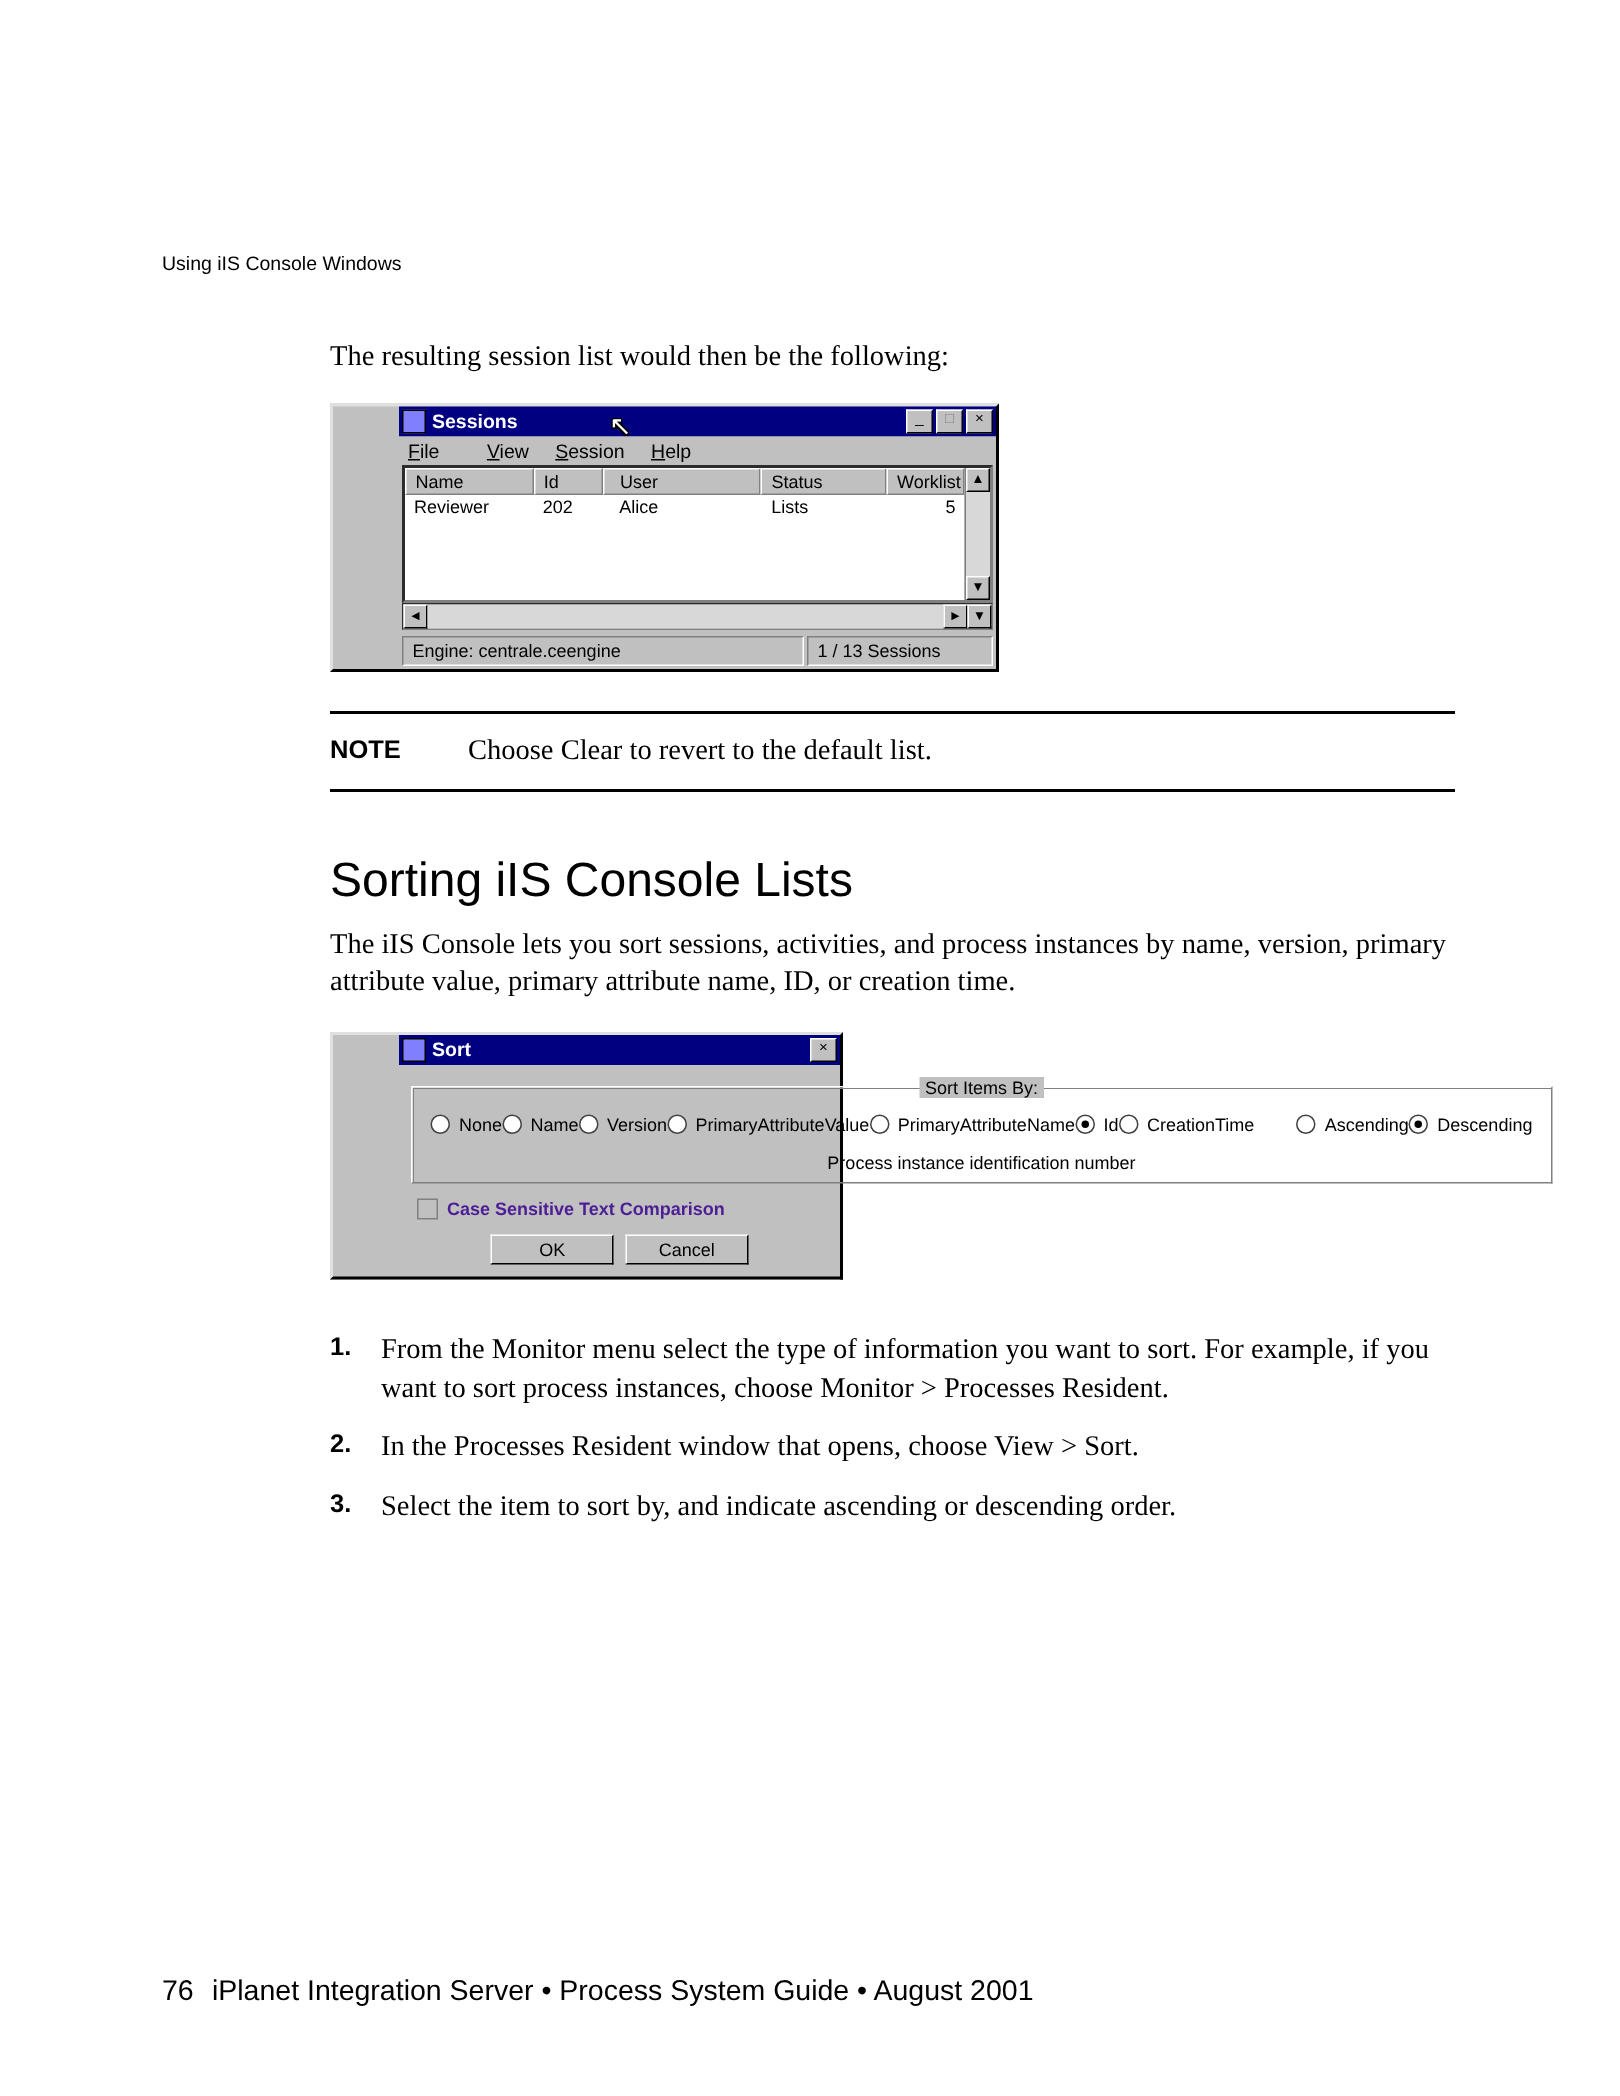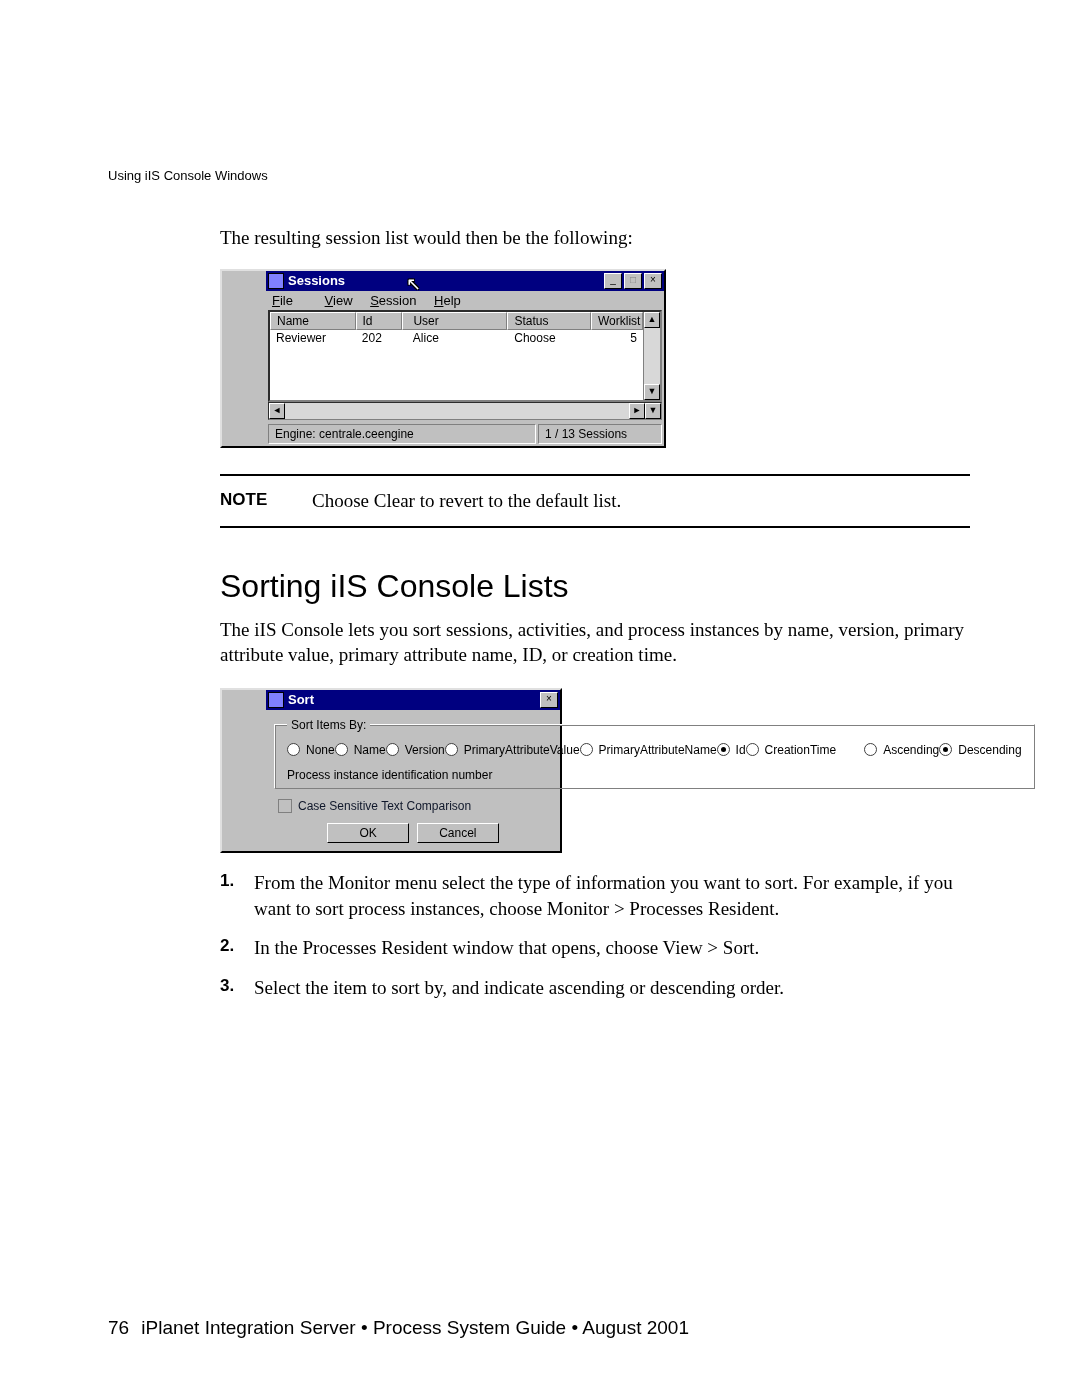--- a/index.html
+++ b/index.html
@@ -195,32 +195,33 @@
   h2.section {
     font-family: Arial, Helvetica, sans-serif;
     font-weight: normal;
     font-size: 32px;
     margin: 40px 0 12px 0;
   }
   
   .win-sort {
     width: 294px;
     margin-top: 20px;
-    margin-bottom: 17px;
+    margin-bottom: 34px;
   }
   .win-sort .body {
     padding: 8px;
   }
   fieldset.sort-fs {
     border: 1px solid #808080;
     border-top-color: #fff;
     border-left-color: #fff;
     box-shadow: inset 1px 1px 0 #808080;
     padding: 10px 12px 6px 12px;
     margin: 0;
+    text-align: center;
   }
   fieldset.sort-fs legend {
     font-size: 12px;
     padding: 0 4px;
     background: #c0c0c0;
   }
   .sort-cols {
     display: flex;
     gap: 28px;
   }
@@ -252,22 +253,23 @@
   }
   .desc-line {
     font-size: 12px;
     margin-top: 10px;
   }
   .chk-row {
     display: flex;
     align-items: flex-start;
     gap: 6px;
     font-size: 12px;
-    color: #0f172a;
+    color: #4c1d95;
     margin: 10px 0 10px 4px;
+    font-weight: bold;
   }
   .chk {
     width: 12px; height: 12px;
     border: 1px solid #808080;
     background: #c0c0c0;
   }
   .dlg-buttons {
     text-align: center;
   }
   .dlg-buttons .pbtn {
@@ -344,21 +346,21 @@
             <div class="th col-name">Name</div>
             <div class="th col-id">Id</div>
             <div class="th col-user">User</div>
             <div class="th col-status">Status</div>
             <div class="th col-work">Worklist</div>
           </div>
           <div class="trow">
             <div class="td col-name">Reviewer</div>
             <div class="td col-id">202</div>
             <div class="td col-user">Alice</div>
-            <div class="td col-status">Choose</div>
+            <div class="td col-status">Lists</div>
             <div class="td col-work">5</div>
           </div>
         </div>
         <div class="vscroll">
           <div class="sbtn">▲</div>
           <div class="strack"></div>
           <div class="sbtn">▼</div>
         </div>
       </div>
       <div class="hscroll">

